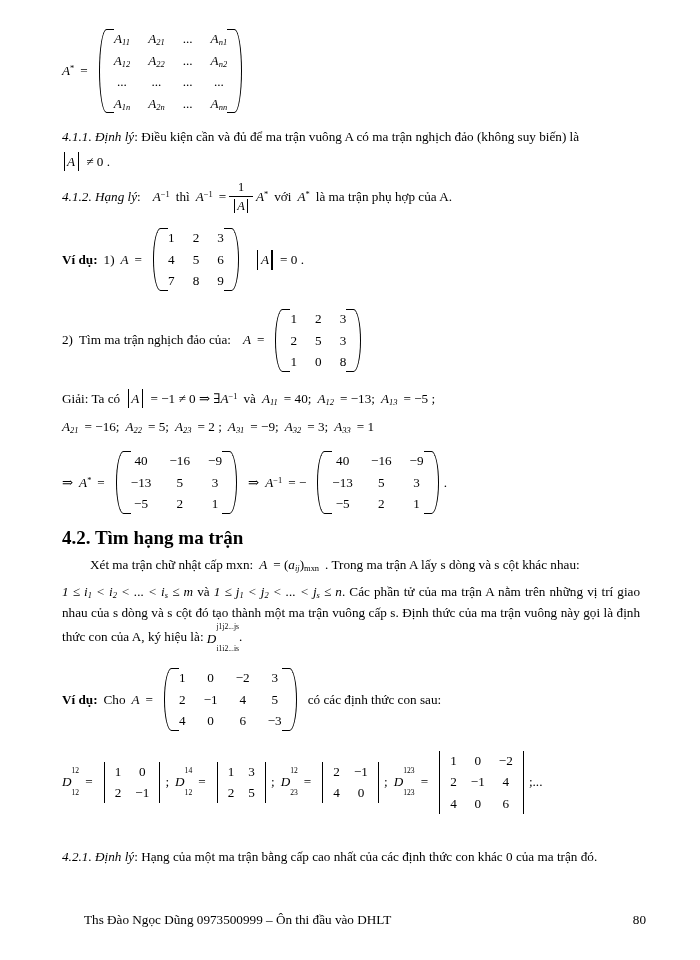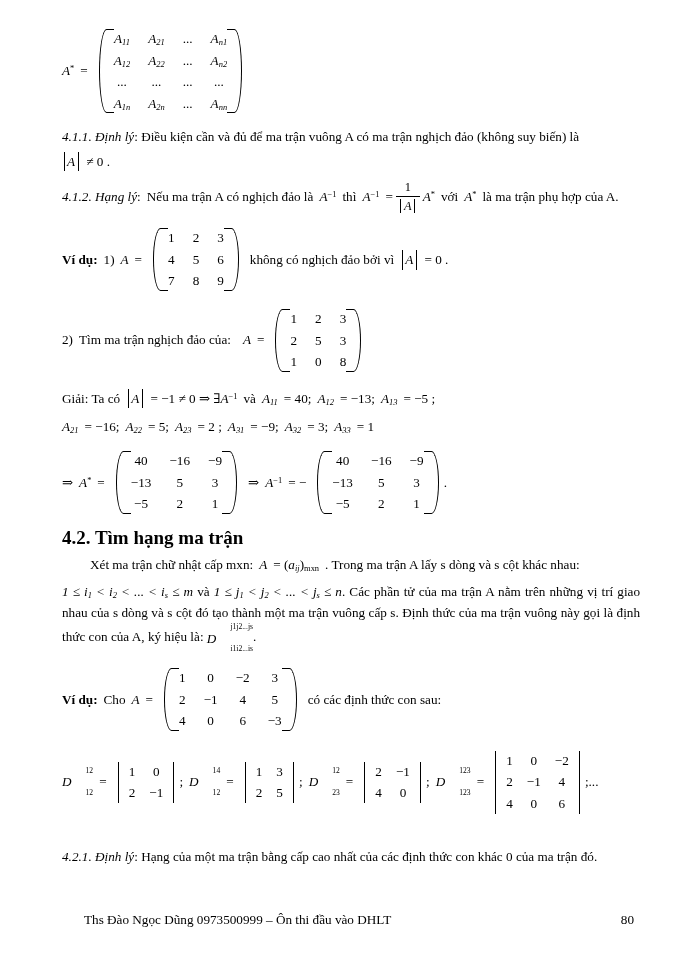--- a/index.html
+++ b/index.html
@@ -134,29 +134,29 @@
     display: inline-flex;
     align-items: center;
     vertical-align: middle;
   }
   .dsub .dletter { font-style: italic; }
   .dsub .idx {
     display: inline-flex;
     flex-direction: column;
     font-size: 7.6px;
     line-height: 1.12;
-    margin-left: 14px;
+    margin-left: 0;
     gap: 12px;
   }
   .dsub .idx .up { margin-bottom: 1px; }
 
   .footer {
     position: absolute;
     left: 84px;
-    right: 66px;
+    right: 54px;
     bottom: 32px;
     display: flex;
     justify-content: space-between;
     align-items: baseline;
     font-size: 13.2px;
   }
   h3.head {
     font-size: 19px;
     font-weight: bold;
     margin: 12px 0 6px 0;
@@ -220,21 +220,20 @@
           <span class="vline"></span>
       </span>
       <span class="gap"></span>
       <span>≠ 0 .</span>
     </div>
 
     <div class="mathline" style="margin-top:9px;margin-bottom:12px;">
       <span class="ital">4.1.2. Hạng lý</span>
         <span>:</span>
       <span class="gap"></span>
-      <span>Nếu ma trận A có nghịch đảo là</span>
       <span class="gap"></span>
       <span class="math">A<sup class="st">−1</sup></span>
       <span class="gap"></span>
       <span>thì</span>
       <span class="gap"></span>
       <span class="math">A<sup class="st">−1</sup></span>
       <span class="gap"></span>
       <span>=</span>
       <span class="frac">
         <span class="num">1</span>
@@ -281,21 +280,20 @@
           <tr>
                 <td>7</td>
                 <td>8</td>
                 <td>9</td>
               </tr>
         </tbody>
           </table>
         <span class="paren right"></span>
       </span>
       <span class="gap"></span>
-      <span>không có nghịch đảo bởi vì</span>
       <span class="gap"></span>
       <span class="abs">
         <span class="vline"></span>
           <span class="inner">A</span>
           <span class="vline"></span>
       </span>
       <span class="gap"></span>
       <span>= 0 .</span>
     </div>
 

